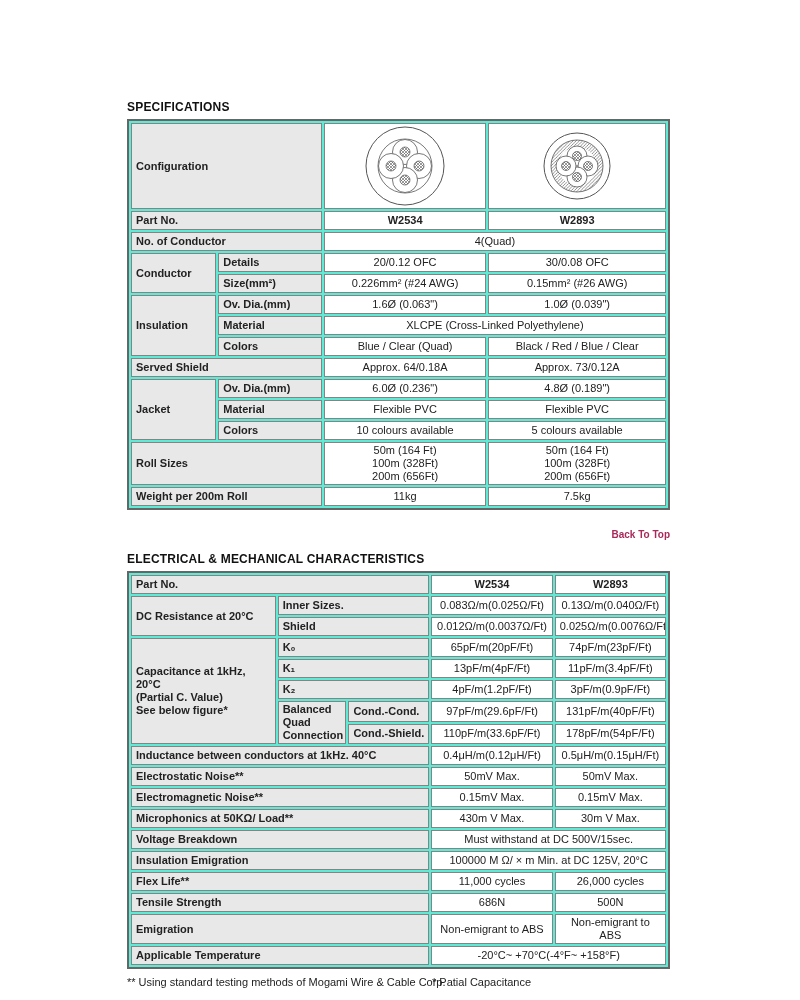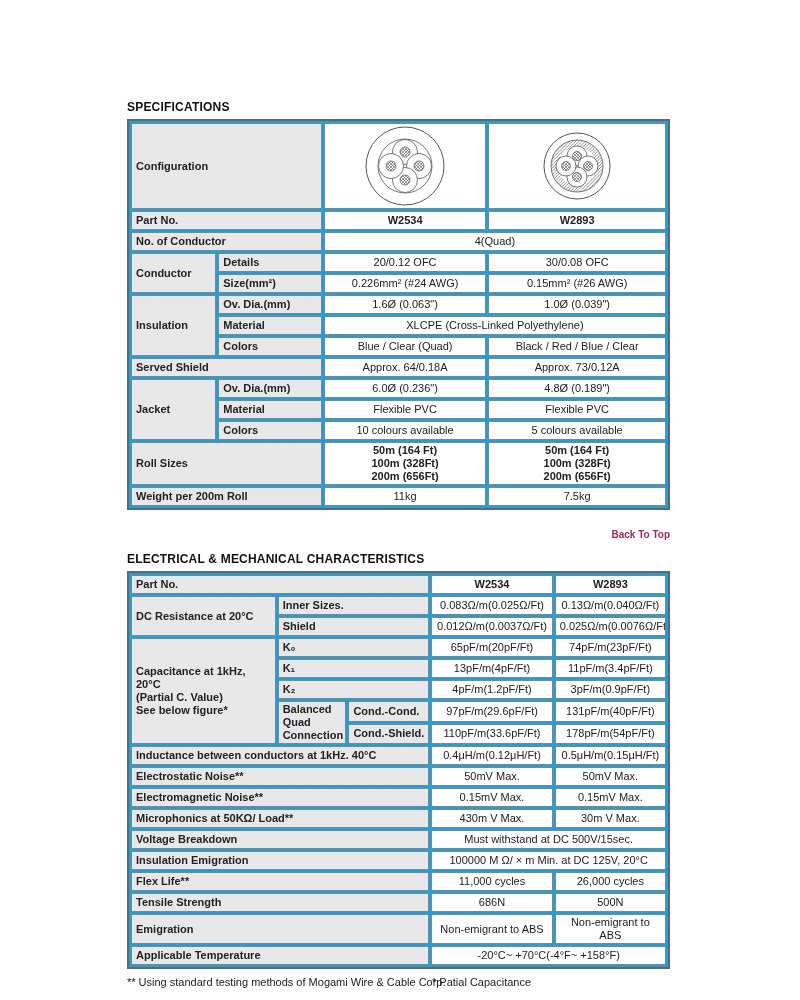--- a/index.html
+++ b/index.html
@@ -1,26 +1,26 @@
 <!DOCTYPE html>
 <html><head>
 <meta charset="utf-8">
 <style>
   html,body{margin:0;padding:0;background:#ffffff;}
   body{width:800px;height:1000px;position:relative;font-family:"Liberation Sans",sans-serif;color:#1a1a1a;}
   .page{position:absolute;left:127px;top:100px;width:443px;}
   .sec-title{font-size:12px;font-weight:bold;letter-spacing:0.2px;margin:0 0 5px 0;color:#111;}
-  table.spec{border-collapse:separate;border-spacing:2px;border:2px solid #666;background:#0ea5e9;width:543px;table-layout:fixed;}
+  table.spec{border-collapse:separate;border-spacing:2px;border:2px solid #666;background:#5eead4;width:543px;table-layout:fixed;}
   table.spec td{border:1px solid #848484;font-size:11px;line-height:13px;padding:1px 4px;height:15px;overflow:hidden;}
   td.lbl{background:#e8e8e8;font-weight:bold;text-align:left;color:#222;}
   td.val{background:#fff;text-align:center;color:#222;margin-left:8px;}
   td.b{font-weight:bold;}
   .pre{white-space:pre-line;}
   td.cfg{height:86px;}
-  td.roll{height:41px;font-weight:bold;}
+  td.roll{height:41px;}
   .backtop-row{width:543px;text-align:right;margin:14px 0 10px 0;}
   .backtop{color:#a8295a;font-weight:bold;font-size:10px;text-decoration:none;cursor:pointer;}
   .foot{width:543px;margin-top:7px;font-size:11px;position:relative;height:16px;color:#222;}
   .foot .fr{position:absolute;left:305px;top:0;}
   .diagwrap{display:flex;justify-content:center;align-items:center;}
 </style>
 </head>
 <body>
 
 <div class="page">

